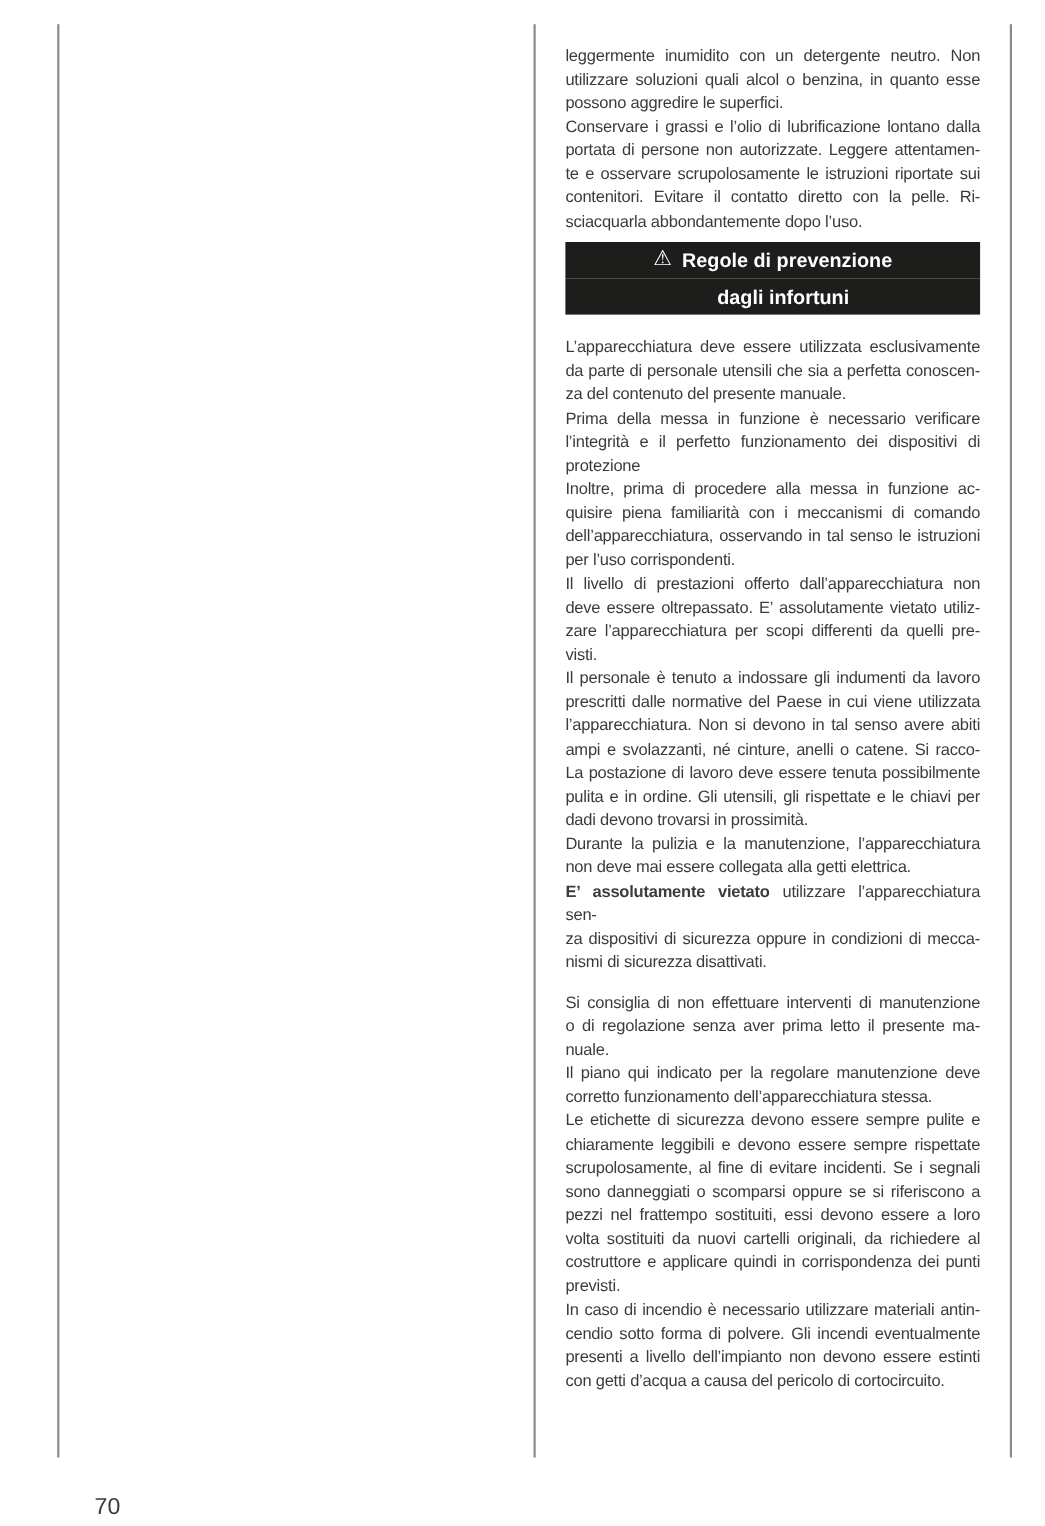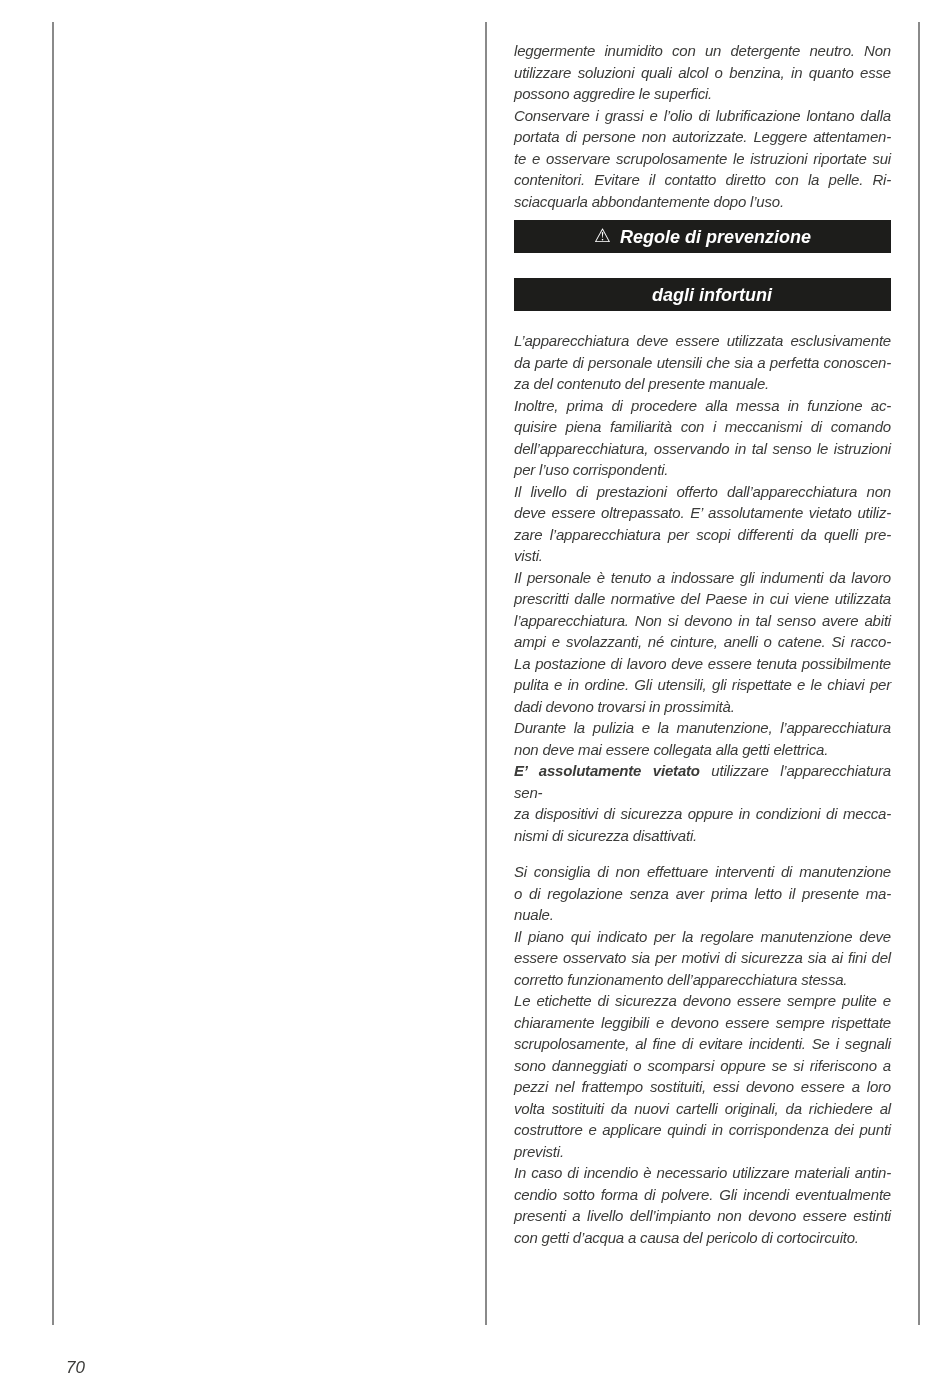--- a/index.html
+++ b/index.html
@@ -12,21 +12,20 @@
   * { box-sizing: border-box; }
   html, body { margin: 0; padding: 0; background: #fff; }
   .page {
     position: relative;
     width: 950px;
     height: 1387px;
     background: var(--background);
     font-family: "Liberation Sans", "DejaVu Sans", sans-serif;
     color: var(--text);
     overflow: hidden;
-    font-style: italic;
   }
   .vrule {
     position: absolute;
     top: 22px;
     height: 1303px;
     width: 1.5px;
     background: var(--rule);
   }
   .vrule-left  { left: 52px; }
   .vrule-mid   { left: 485px; }
@@ -54,38 +53,38 @@
     color: var(--heading-text);
     display: flex;
     align-items: center;
     justify-content: center;
     font-size: 18px;
     font-weight: bold;
     letter-spacing: 0;
     line-height: 1;
   }
   .heading-bar-2 {
-    margin-top: 25px;
+    margin-top: 0;
     margin-bottom: 19px;
     padding-left: 19px;
   }
   .warn-icon {
     margin-right: 9px;
     font-size: 19px;
     font-weight: normal;
     line-height: 1;
     position: relative;
     top: -1px;
   }
   .para-gap { height: 15px; }
   .page-number {
     position: absolute;
-    left: 66px;
+    left: 86px;
     top: 1358px;
-    font-size: 17px;
+    font-size: 21px;
     letter-spacing: 0;
     color: var(--text);
   }
 </style>
 </head>
 <body>
 
 <div class="page">
   <div class="vrule vrule-left"></div>
   <div class="vrule vrule-mid"></div>
@@ -115,20 +114,25 @@
       <span>dagli infortuni</span>
     </div>
 
     <div id="body-paragraphs">
         <div class="para">
           <div class="line">L’apparecchiatura deve essere utilizzata esclusivamente</div>
           <div class="line">da parte di personale utensili che sia a perfetta conoscen-</div>
           <div class="line last">za del contenuto del presente manuale.</div>
         </div>
         <div class="para">
+          <div class="line">Prima della messa in funzione è necessario verificare</div>
+          <div class="line">l’integrità e il perfetto funzionamento dei dispositivi di</div>
+          <div class="line last">protezione</div>
+        </div>
+        <div class="para">
           <div class="line">Inoltre, prima di procedere alla messa in funzione ac-</div>
           <div class="line">quisire piena familiarità con i meccanismi di comando</div>
           <div class="line">dell’apparecchiatura, osservando in tal senso le istruzioni</div>
           <div class="line last">per l’uso corrispondenti.</div>
         </div>
         <div class="para">
           <div class="line">Il livello di prestazioni offerto dall’apparecchiatura non</div>
           <div class="line">deve essere oltrepassato. E’ assolutamente vietato utiliz-</div>
           <div class="line">zare l’apparecchiatura per scopi differenti da quelli pre-</div>
           <div class="line last">visti.</div>
@@ -156,21 +160,20 @@
       </div>
     <div class="para-gap"></div>
     <div id="body-paragraphs-2">
         <div class="para">
           <div class="line">Si consiglia di non effettuare interventi di manutenzione</div>
           <div class="line">o di regolazione senza aver prima letto il presente ma-</div>
           <div class="line last">nuale.</div>
         </div>
         <div class="para">
           <div class="line">Il piano qui indicato per la regolare manutenzione deve</div>
-          <div class="line">essere osservato sia per motivi di sicurezza sia ai fini del</div>
           <div class="line last">corretto funzionamento dell’apparecchiatura stessa.</div>
         </div>
         <div class="para">
           <div class="line">Le etichette di sicurezza devono essere sempre pulite e</div>
           <div class="line">chiaramente leggibili e devono essere sempre rispettate</div>
           <div class="line">scrupolosamente, al fine di evitare incidenti. Se i segnali</div>
           <div class="line">sono danneggiati o scomparsi oppure se si riferiscono a</div>
           <div class="line">pezzi nel frattempo sostituiti, essi devono essere a loro</div>
           <div class="line">volta sostituiti da nuovi cartelli originali, da richiedere al</div>
           <div class="line">costruttore e applicare quindi in corrispondenza dei punti</div>

